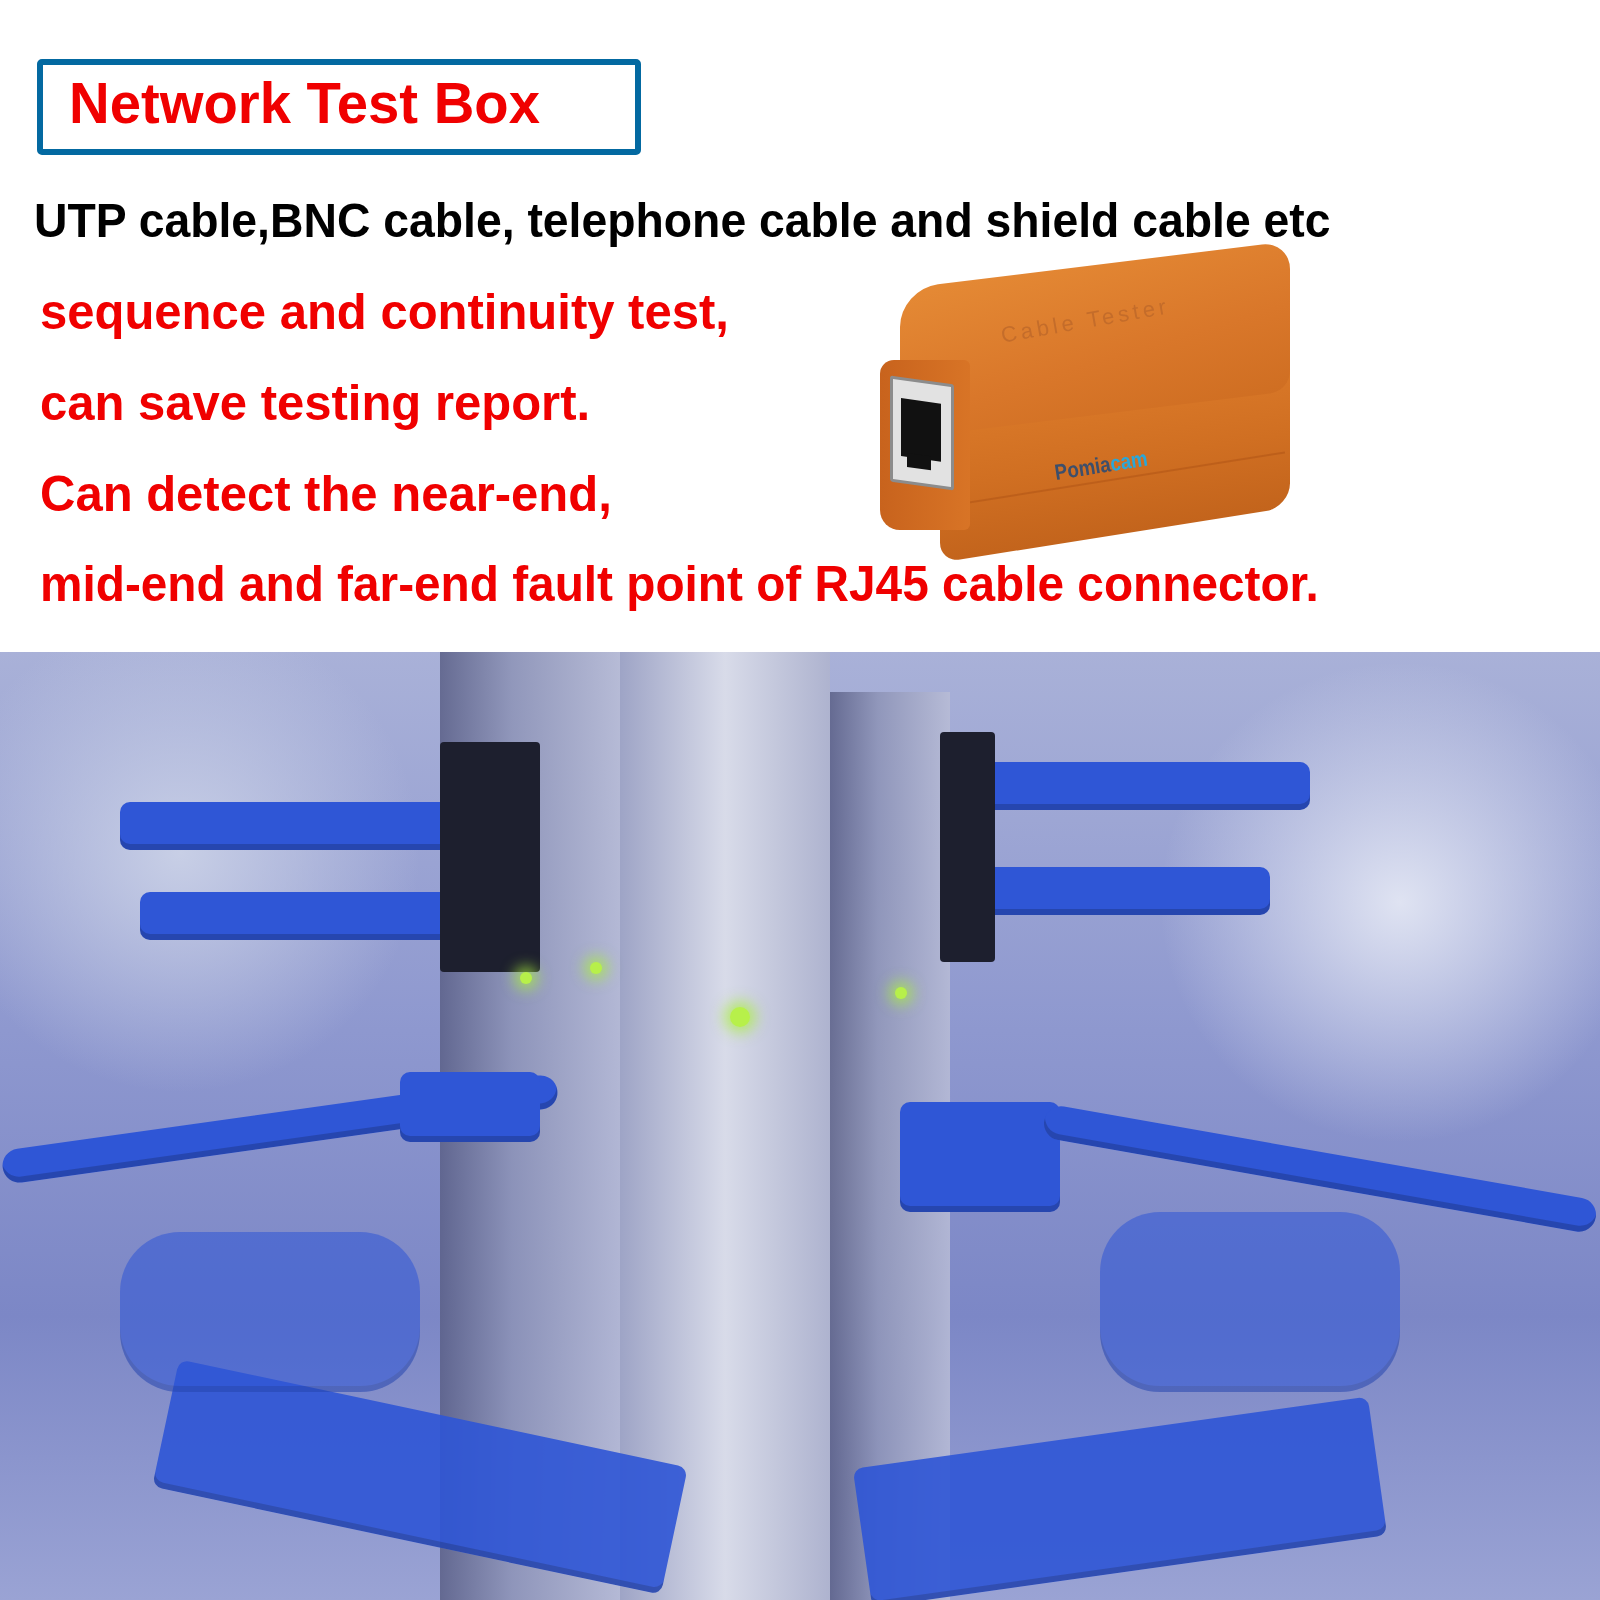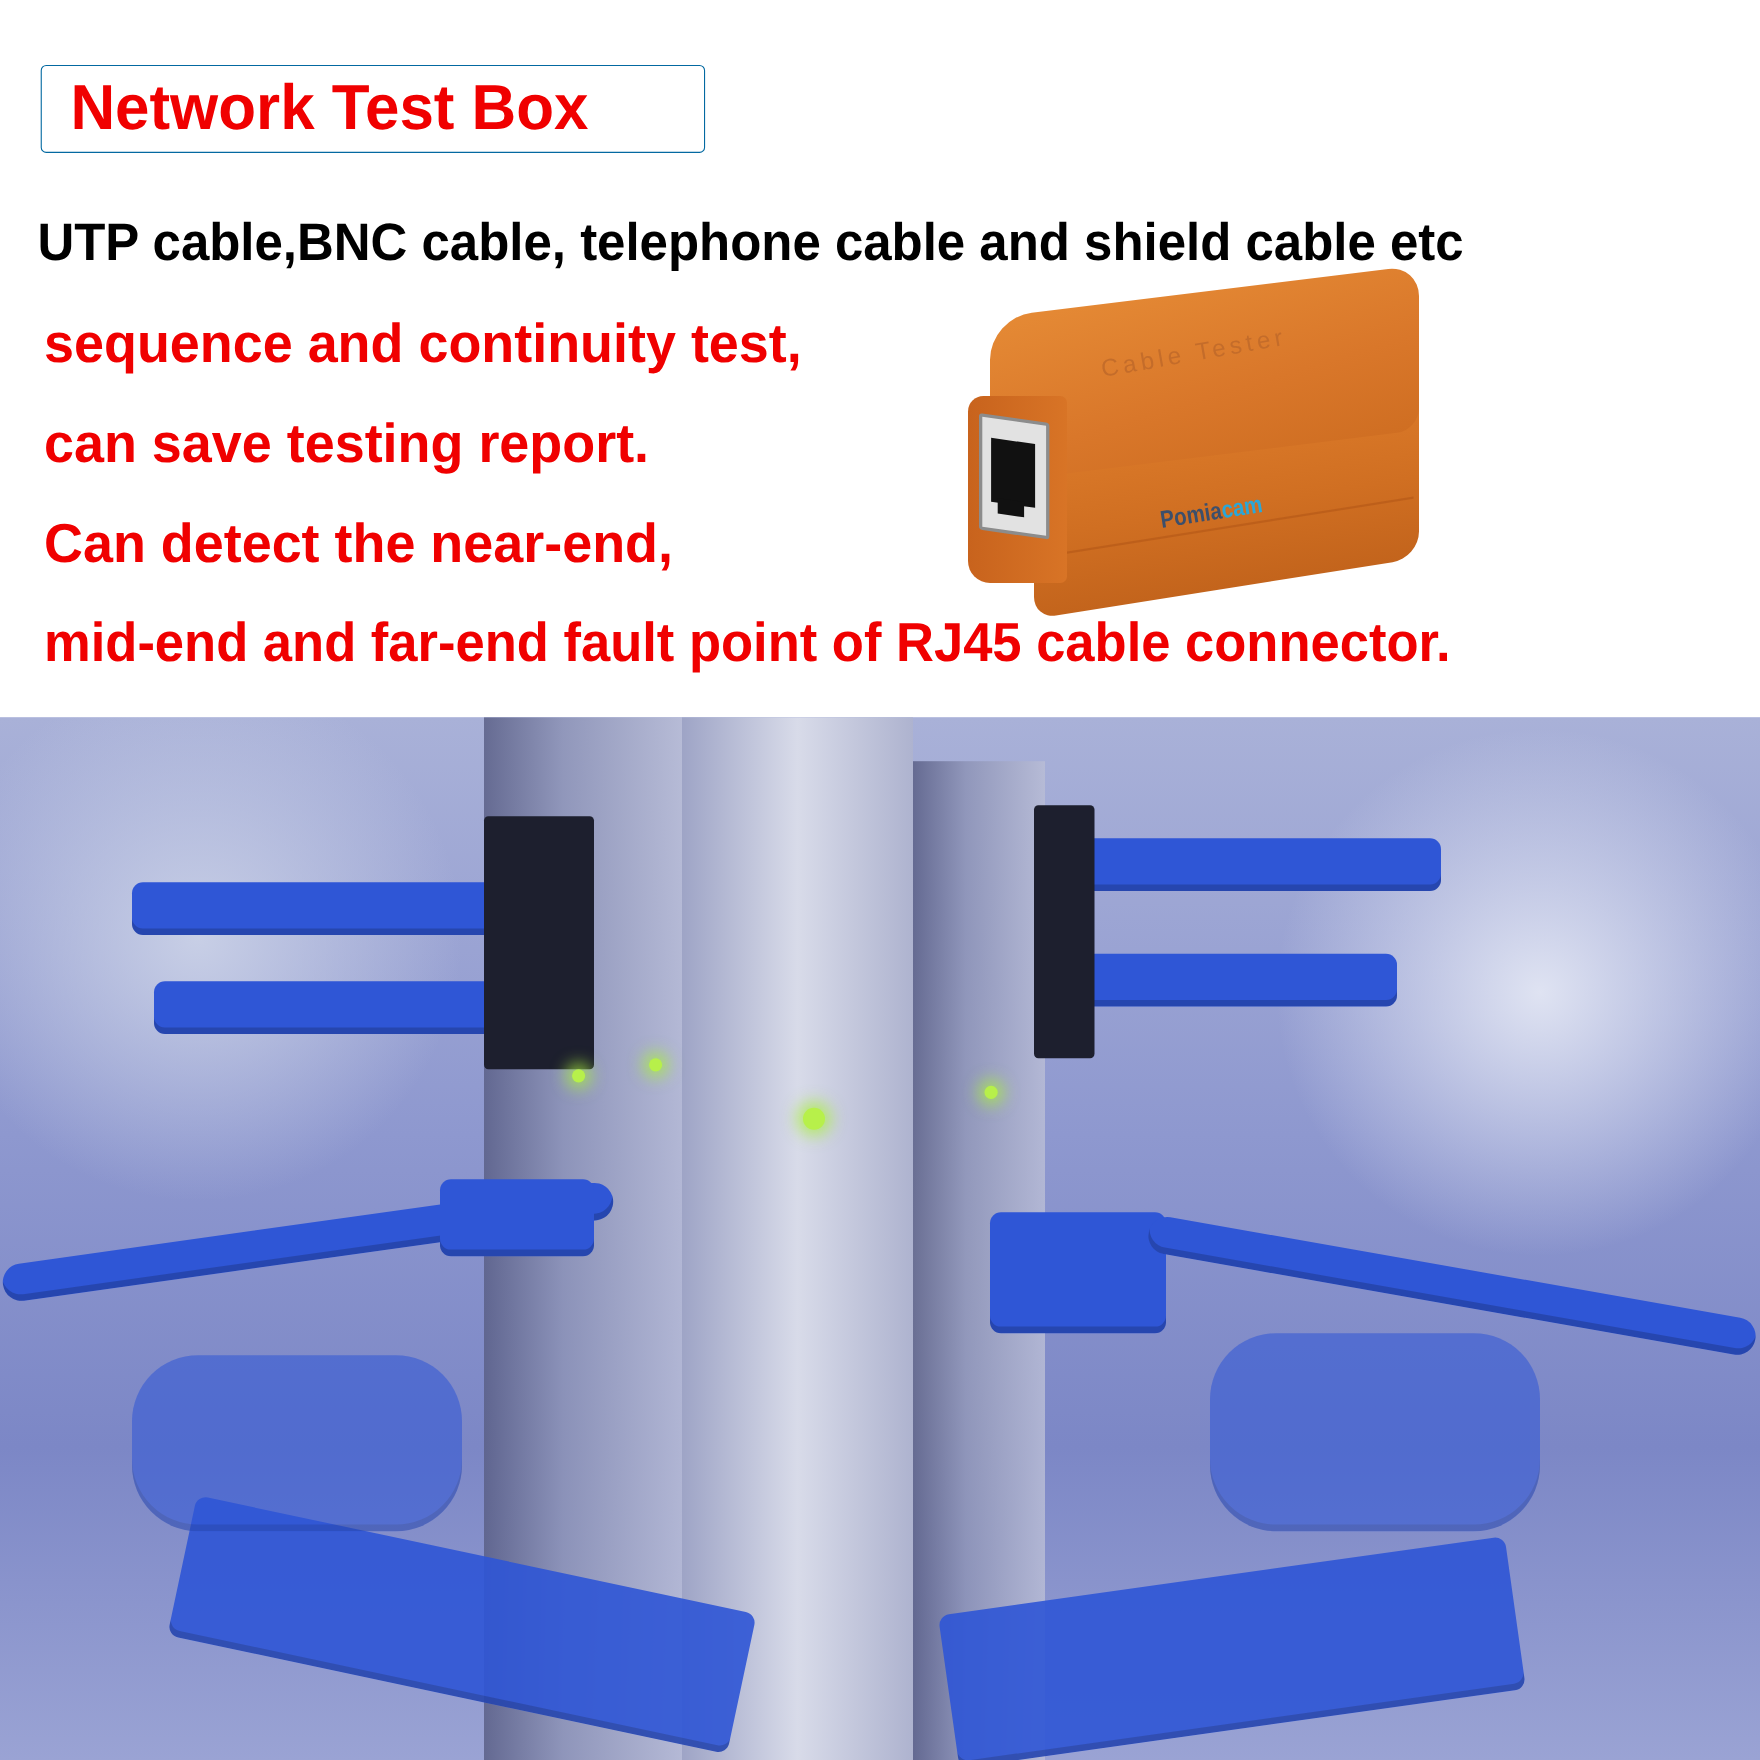--- a/index.html
+++ b/index.html
@@ -1,17 +1,17 @@
 <!DOCTYPE html>
 <html><head>
 <meta charset="utf-8">
 <style>
   html, body { margin:0; padding:0; }
   body { width:1600px; height:1600px; background:#ffffff; position:relative; overflow:hidden; font-family:"Liberation Sans", sans-serif; }
-  .title-box { position:absolute; left:37px; top:59px; width:604px; height:80px; border:1px solid #0369a1; border-radius:5px; box-sizing:border-box; }
+  .title-box { position:absolute; left:37px; top:59px; width:604px; height:96px; border:6px solid #0369a1; border-radius:5px; box-sizing:border-box; }
   .title-text { position:absolute; left:26px; top:4px; font-family:"Liberation Sans", sans-serif; font-weight:700; font-size:58px; color:#f00000; letter-spacing:0px; white-space:nowrap; transform:scaleX(0.97); transform-origin:left; }
   .line { position:absolute; font-family:"Liberation Sans", sans-serif; font-weight:700; white-space:nowrap; transform-origin:left top; }
   .black { color:#000000; font-size:48px; left:34px; top:193px; transform:scaleX(0.965); }
   .red { color:#f00000; font-size:50px; left:40px; }
   .l1 { top:283px; transform:scaleX(0.98);}
   .l2 { top:374px; transform:scaleX(0.98);}
   .l3 { top:465px; transform:scaleX(0.98);}
   .l4 { top:555px; transform:scaleX(0.955);}
 
   

